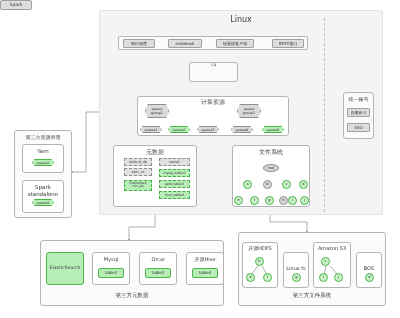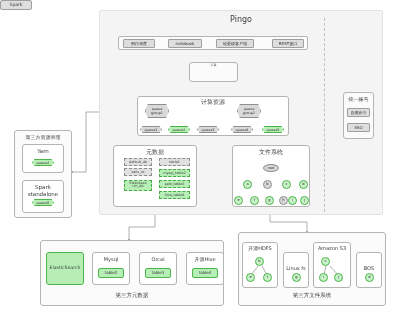--- a/index.html
+++ b/index.html
@@ -381,21 +381,21 @@
     <path d="M153,162 L159,162"></path>
     <path d="M153,162 L153,196"></path>
     <path d="M153,173 L159,173"></path>
     <path d="M153,184 L159,184"></path>
     <path d="M153,195 L159,195"></path>
   </g>
 </svg>
 
 <div class="box" id="pingo-panel"></div>
 <div id="pingo-divider"></div>
-<div class="lbl" id="pingo-title">Pingo</div>
+<div class="lbl" id="pingo-title">Linux</div>
 
 <div class="box" id="entry-bar"></div>
 <div class="chip" style="left:123px; top:38.5px; width:32px;">例行调度</div>
 <div class="chip" style="left:168px; top:38.5px; width:34px;">notebook</div>
 <div class="chip" style="left:216px; top:38.5px; width:38px;">轻量级客户端</div>
 <div class="chip" style="left:272px; top:38.5px; width:32px;">REST接口</div>
 
 <div class="box" id="spark-box"></div>
 <div class="lbl" id="spark-box-label">引擎</div>
 <div id="spark-chip">Spark</div>

